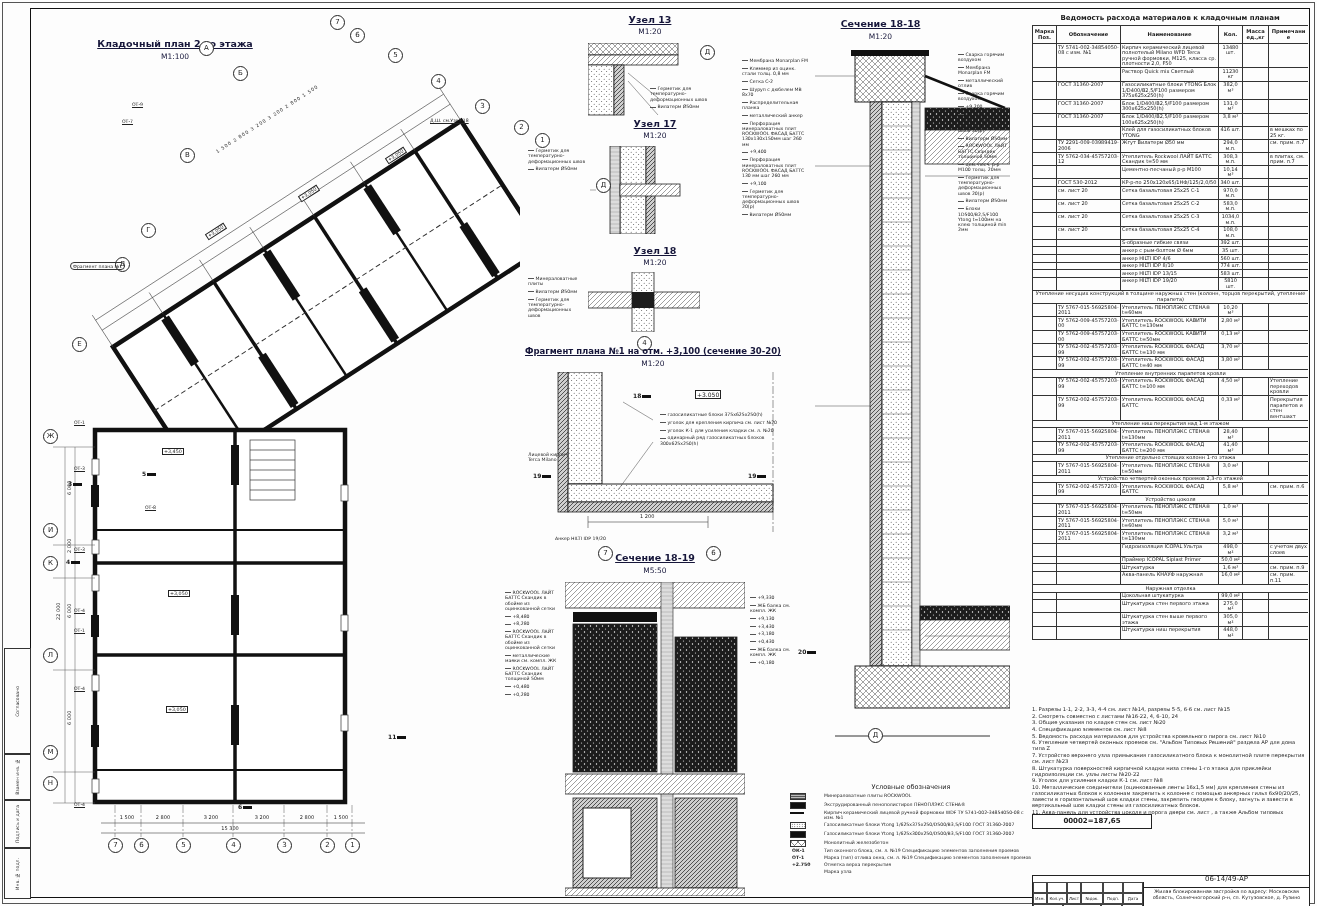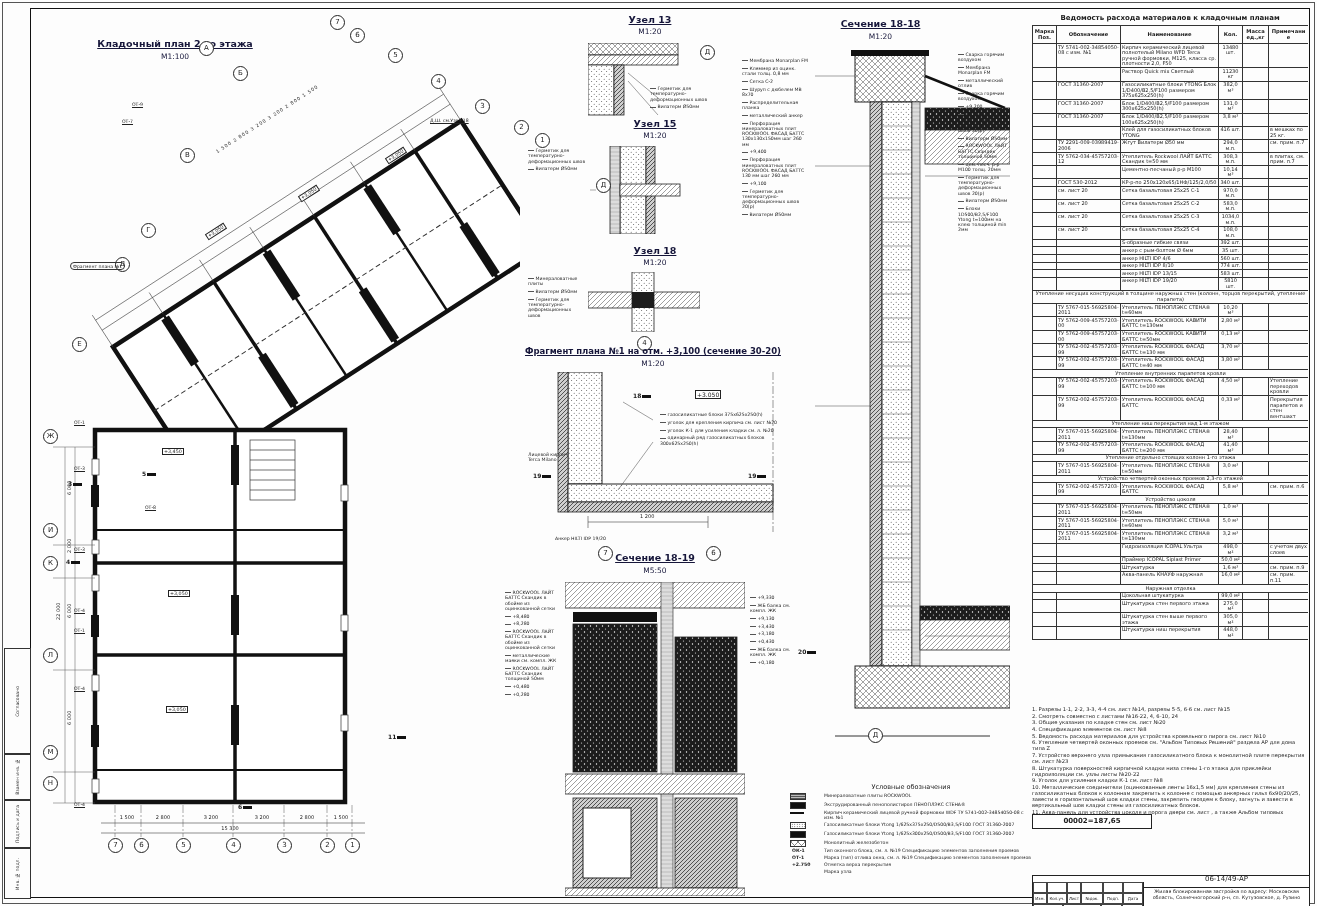--- a/index.html
+++ b/index.html
@@ -288,21 +288,21 @@
     <line x1="40" y1="30" x2="70" y2="55" stroke="#444" stroke-width="0.5"></line>
     <line x1="40" y1="38" x2="70" y2="72" stroke="#444" stroke-width="0.5"></line>
   </svg>
   <div class="abs bubble" style="left:700px;top:45px;">Д</div>
   <ul class="abs ann" style="left:650px;top:86px;width:72px;">
 
   <li>Герметик для температурно-деформационных швов</li>
       <li>Вилатерм Ø50мм</li>
     </ul>
 
-  <div class="abs title" style="left:620px;top:118px;width:70px;">Узел 15</div>
+  <div class="abs title" style="left:620px;top:118px;width:70px;">Узел 17</div>
   <div class="abs scale" style="left:620px;top:131px;width:70px;">М1:20</div>
   <svg class="abs" style="left:590px;top:146px;" width="112" height="88">
     <rect x="30" y="0" width="26" height="88" fill="url(#pDots)" stroke="#222" stroke-width="0.8"></rect>
     <rect x="56" y="0" width="9" height="88" fill="url(#pBrick)" stroke="#222" stroke-width="0.8"></rect>
     <rect x="20" y="0" width="10" height="88" fill="url(#pGrayH)" stroke="#222" stroke-width="0.8"></rect>
     <rect x="30" y="38" width="60" height="12" fill="url(#pDiag)" stroke="#222" stroke-width="0.8"></rect>
     <line x1="0" y1="44" x2="20" y2="44" stroke="#555" stroke-width="0.5" stroke-dasharray="6 2 1 2"></line>
   </svg>
   <div class="abs bubble" style="left:596px;top:178px;">Д</div>
   <ul class="abs ann" style="left:528px;top:148px;width:58px;">

